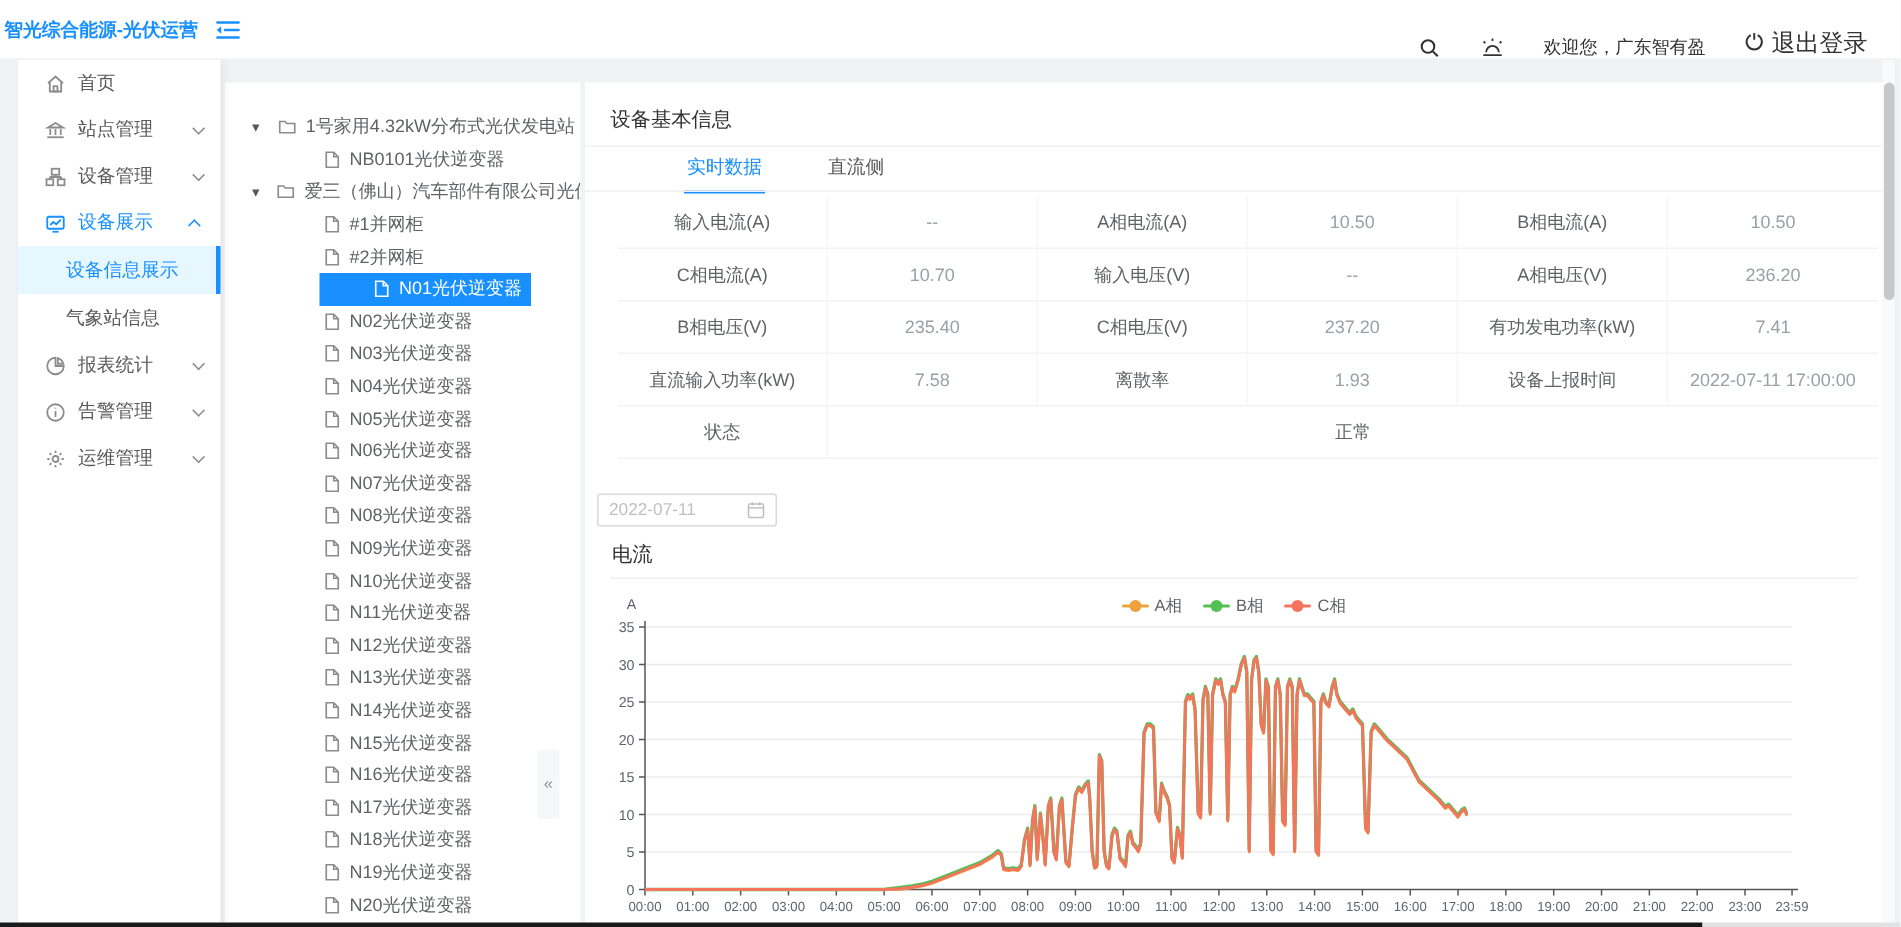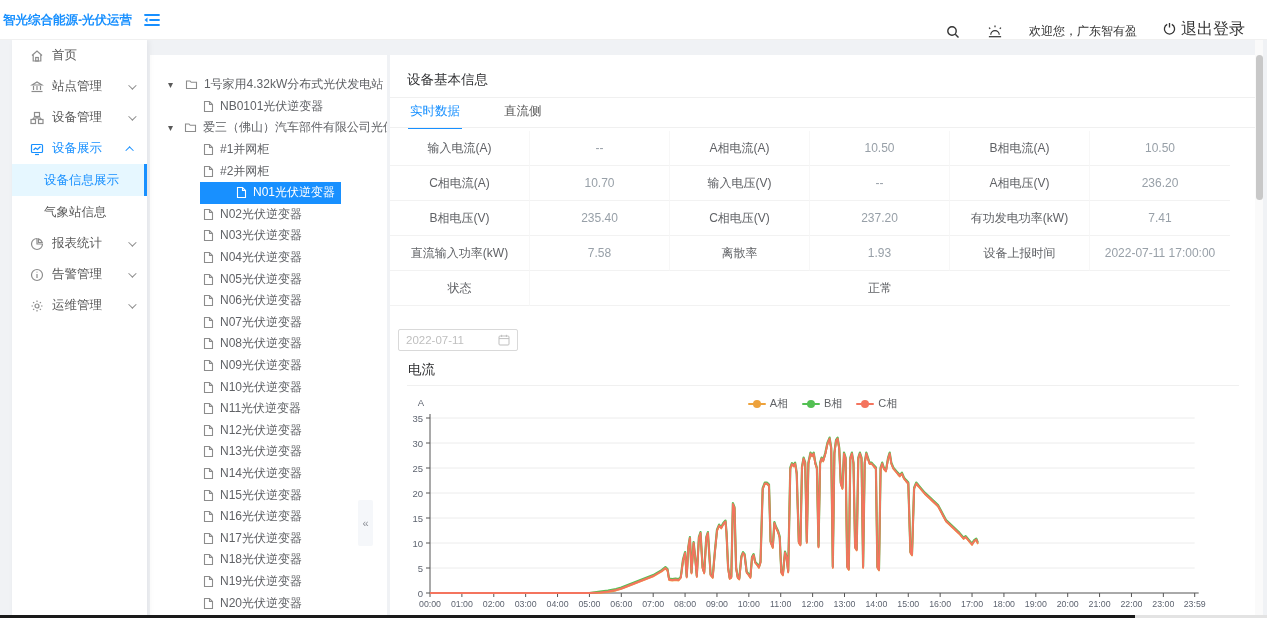--- a/index.html
+++ b/index.html
@@ -34,40 +34,40 @@
   .caret.down { transform:rotate(45deg) translateY(-2px); }
   .caret.up { transform:rotate(-135deg) translateY(-2px); border-color:#1890ff; }
 
   
   .tree-card { position:absolute; left:150px; top:55px; width:237px; height:563px; background:#fff; overflow:hidden; }
   .tree-inner { position:absolute; left:0; top:19px; width:100%; }
   .tree-row { position:relative; height:21.6px; display:flex; align-items:center; font-size:12px;
               color:#606266; white-space:nowrap; cursor:pointer; }
   .tree-row .tw { display:flex; align-items:center; height:100%; padding:0 6px 0 3px; overflow:hidden; }
   .tree-row.lvl1 { padding-left:18px; }
-  .tree-row.lvl2 { padding-left:50px; }
+  .tree-row.lvl2 { padding-left:50px;margin-left:13px; }
   .tree-row.selected .tw { background:#1890ff; color:#fff;padding-left:36px; }
   .tree-row.selected .tw svg path { stroke:#fff; }
   .expander { color:#595959; font-size:10px; margin-right:6px; width:8px; }
   .node-ic { margin-right:6px; display:flex; align-items:center; }
   .collapse-tab2 { position:absolute; left:358px; top:500px; width:15px; height:46px; background:#f5f7fa;
                    display:flex; align-items:center; justify-content:center; color:#8c9097; font-size:11px;
                    cursor:pointer; border-radius:2px; z-index:7; }
 
   
   .main-card { position:absolute; left:390px; top:55px; width:865px; height:563px; background:#fff; overflow:hidden; }
   .panel-title { position:absolute; left:17px; top:16px; font-size:13.5px; color:#303133; }
   .panel-divider { position:absolute; left:0; top:42px; width:865px; border-top:1px solid #f0f0f0; }
   .tabs { position:absolute; left:18px; top:46px; display:flex; gap:40px; }
   .tab { position:relative; height:26px; font-size:12.5px; color:#595959; cursor:pointer; padding:2px 2px; }
-  .tab.active { color:#1890ff; }
+  .tab.active { color:#1890ff;margin-left:48px; }
   .tab.active::after { content:""; position:absolute; left:0; bottom:-2px; width:100%; height:2px; background:#1890ff; }
   .tabs-divider { position:absolute; left:0; top:72px; width:865px; border-top:1px solid #f0f0f0; }
 
-  .info-table { position:absolute; left:0; top:76px; width:840px; display:grid;
+  .info-table { position:absolute; left:22px; top:76px; width:840px; display:grid;
                 grid-template-columns:repeat(6,140px); }
   .cell { height:35px; display:flex; align-items:center; justify-content:center; font-size:12px;
           border-bottom:1px solid #f2f2f2; border-right:1px solid #f7f7f7; }
   .cell.lbl { color:#606266; }
   .cell.val { color:#98a0a8; }
   .cell.span5 { grid-column:span 5; }
   .cell.nr { border-right:none; }
 
   .date-input { position:absolute; left:8px; top:274px; width:120px; height:22px; border:1px solid #d9d9d9;
                 border-radius:2px; display:flex; align-items:center; padding:0 7px; background:#fff; cursor:pointer; }

